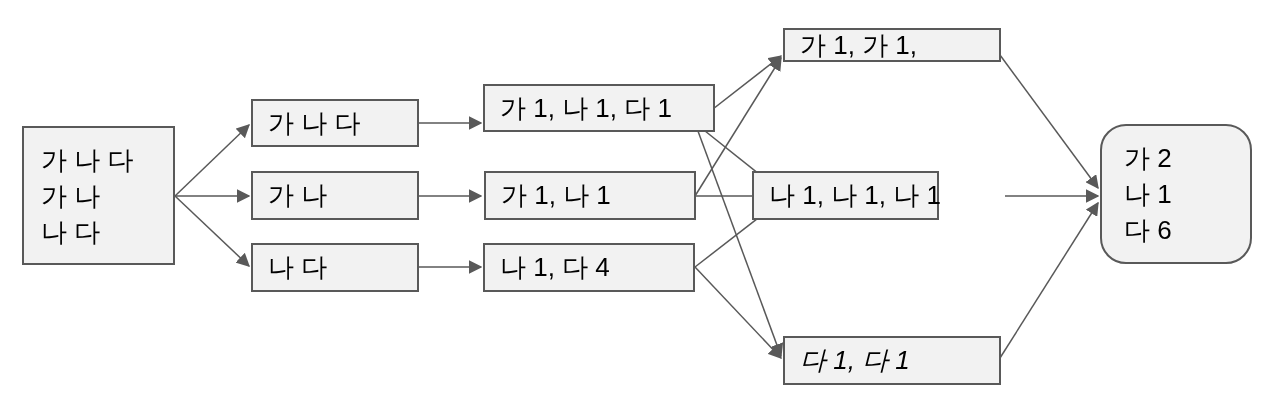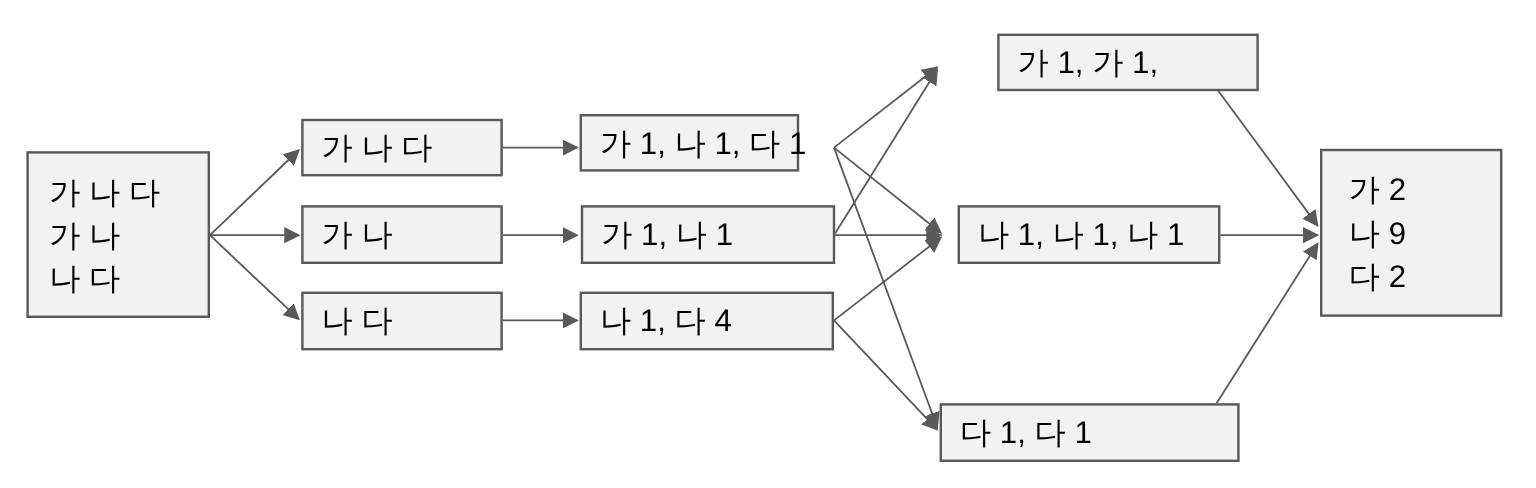--- a/index.html
+++ b/index.html
@@ -34,33 +34,33 @@
     padding-left: 15px;
     white-space: nowrap;
   }
   .node.multiline {
     flex-direction: column;
     align-items: flex-start;
     justify-content: center;
     line-height: 36px;
     padding-left: 17px;
   }
-  .node.multiline.output-pad { padding-left: 22px; }
+  .node.multiline.output-pad { padding-left: 22px; border-radius: 26px; }
 
   
   .n-input    { left: 22px;   top: 126px; width: 153px; height: 139px; }
   .n-split-1  { left: 251px;  top: 99px;  width: 168px; height: 48px; }
   .n-split-2  { left: 251px;  top: 171px; width: 168px; height: 49px; }
   .n-split-3  { left: 251px;  top: 243px; width: 168px; height: 49px; }
-  .n-map-1    { left: 483px;  top: 95px;  width: 183px; height: 48px; }
+  .n-map-1    { left: 483px;  top: 84px;  width: 232px; height: 48px; }
   .n-map-2    { left: 484px;  top: 171px; width: 212px; height: 49px; }
   .n-map-3    { left: 483px;  top: 243px; width: 212px; height: 49px; }
-  .n-shuf-1   { left: 783px;  top: 28px;  width: 218px; height: 48px; margin-left: 48px; }
-  .n-shuf-2   { left: 798px;  top: 171px; width: 219px; height: 49px; }
-  .n-shuf-3   { left: 783px;  top: 336px; width: 250px; height: 49px; }
+  .n-shuf-1   { left: 783px;  top: 28px;  width: 218px; height: 34px; }
+  .n-shuf-2   { left: 752px;  top: 171px; width: 187px; height: 49px; }
+  .n-shuf-3   { left: 783px;  top: 336px; width: 218px; height: 49px; font-style: italic; }
   .n-output   { left: 1100px; top: 124px; width: 152px; height: 140px; }
 </style>
 </head>
 <body>
 
 <div class="canvas">
 
   <svg class="edges-layer" width="1280" height="407" viewBox="0 0 1280 407">
     <defs>
       <marker id="ah" viewBox="0 0 10 10" refX="9" refY="5" markerWidth="9" markerHeight="9" orient="auto-start-reverse">
@@ -122,17 +122,17 @@
   </div>
   <div class="node n-shuf-2">
     <span>나 1, 나 1, 나 1</span>
   </div>
   <div class="node n-shuf-3">
     <span>다 1, 다 1</span>
   </div>
 
   <div class="node multiline output-pad n-output">
     <div>가 2</div>
-    <div>나 9</div>
-    <div>다 2</div>
+    <div>나 1</div>
+    <div>다 6</div>
   </div>
 
 </div>
 
 </body></html>

